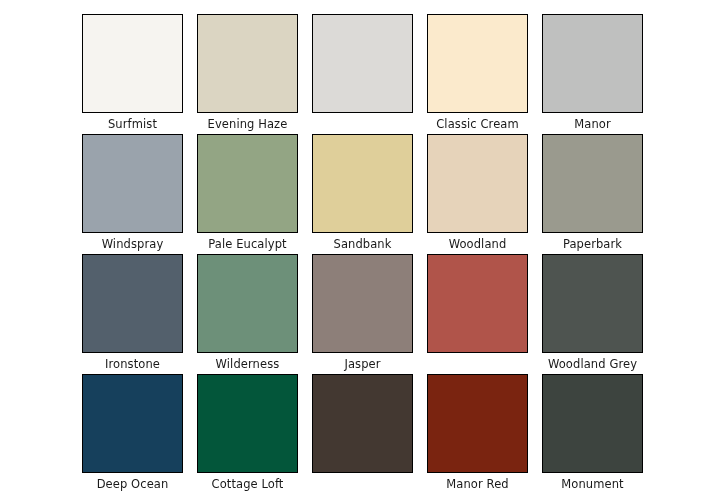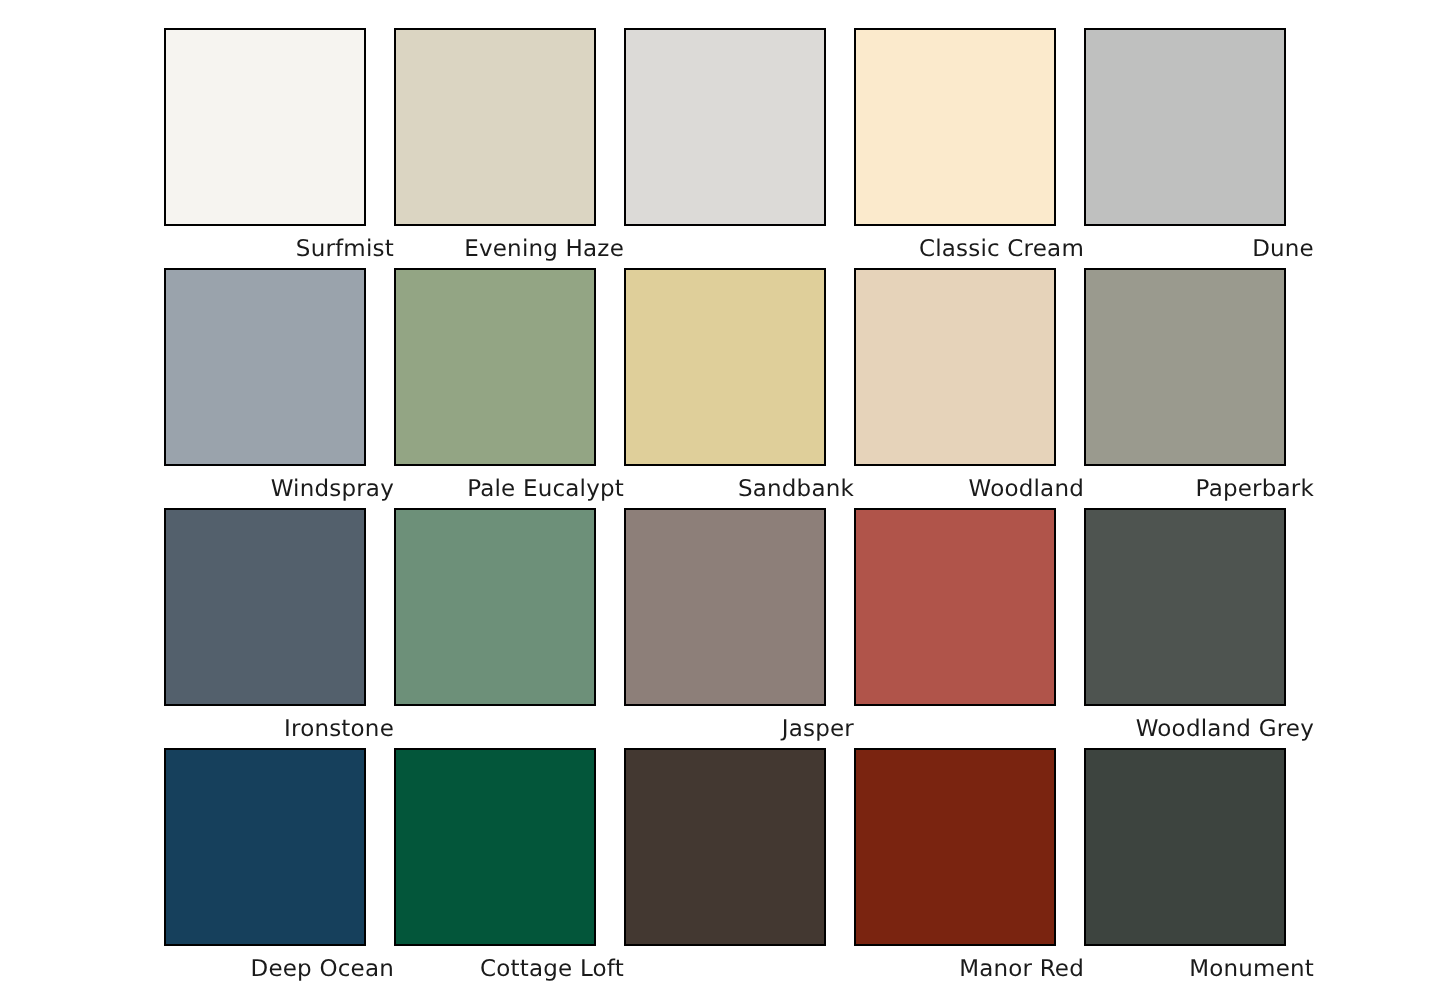--- a/index.html
+++ b/index.html
@@ -51,21 +51,21 @@
     display: block;
   }
 
   .swatch-label {
     position: absolute;
     left: -14px;
     right: -14px;
     top: 101px;
     height: 18px;
     line-height: 18px;
-    text-align: right;
+    text-align: center;
     font-size: 11.5px;
     color: #1a1a1a;
     white-space: nowrap;
     letter-spacing: 0.1px;
   }
 </style>
 </head>
 <body>
 
 <div id="swatch-chart">
@@ -80,21 +80,21 @@
       </div>
       <div class="swatch-cell">
         <div class="swatch-chip" style="background-color: rgb(220, 218, 215);"></div>
       </div>
       <div class="swatch-cell">
         <div class="swatch-chip" style="background-color: rgb(251, 234, 204);"></div>
         <div class="swatch-label">Classic Cream</div>
       </div>
       <div class="swatch-cell">
         <div class="swatch-chip" style="background-color: rgb(191, 192, 191);"></div>
-        <div class="swatch-label">Dune</div>
+        <div class="swatch-label">Manor</div>
       </div>
       <div class="swatch-cell">
         <div class="swatch-chip" style="background-color: rgb(154, 163, 172);"></div>
         <div class="swatch-label">Windspray</div>
       </div>
       <div class="swatch-cell">
         <div class="swatch-chip" style="background-color: rgb(147, 165, 132);"></div>
         <div class="swatch-label">Pale Eucalypt</div>
       </div>
       <div class="swatch-cell">
@@ -108,20 +108,21 @@
       <div class="swatch-cell">
         <div class="swatch-chip" style="background-color: rgb(154, 154, 142);"></div>
         <div class="swatch-label">Paperbark</div>
       </div>
       <div class="swatch-cell">
         <div class="swatch-chip" style="background-color: rgb(83, 96, 108);"></div>
         <div class="swatch-label">Ironstone</div>
       </div>
       <div class="swatch-cell">
         <div class="swatch-chip" style="background-color: rgb(109, 144, 121);"></div>
+        <div class="swatch-label">Wilderness</div>
       </div>
       <div class="swatch-cell">
         <div class="swatch-chip" style="background-color: rgb(141, 127, 121);"></div>
         <div class="swatch-label">Jasper</div>
       </div>
       <div class="swatch-cell">
         <div class="swatch-chip" style="background-color: rgb(176, 84, 74);"></div>
       </div>
       <div class="swatch-cell">
         <div class="swatch-chip" style="background-color: rgb(78, 84, 80);"></div>

